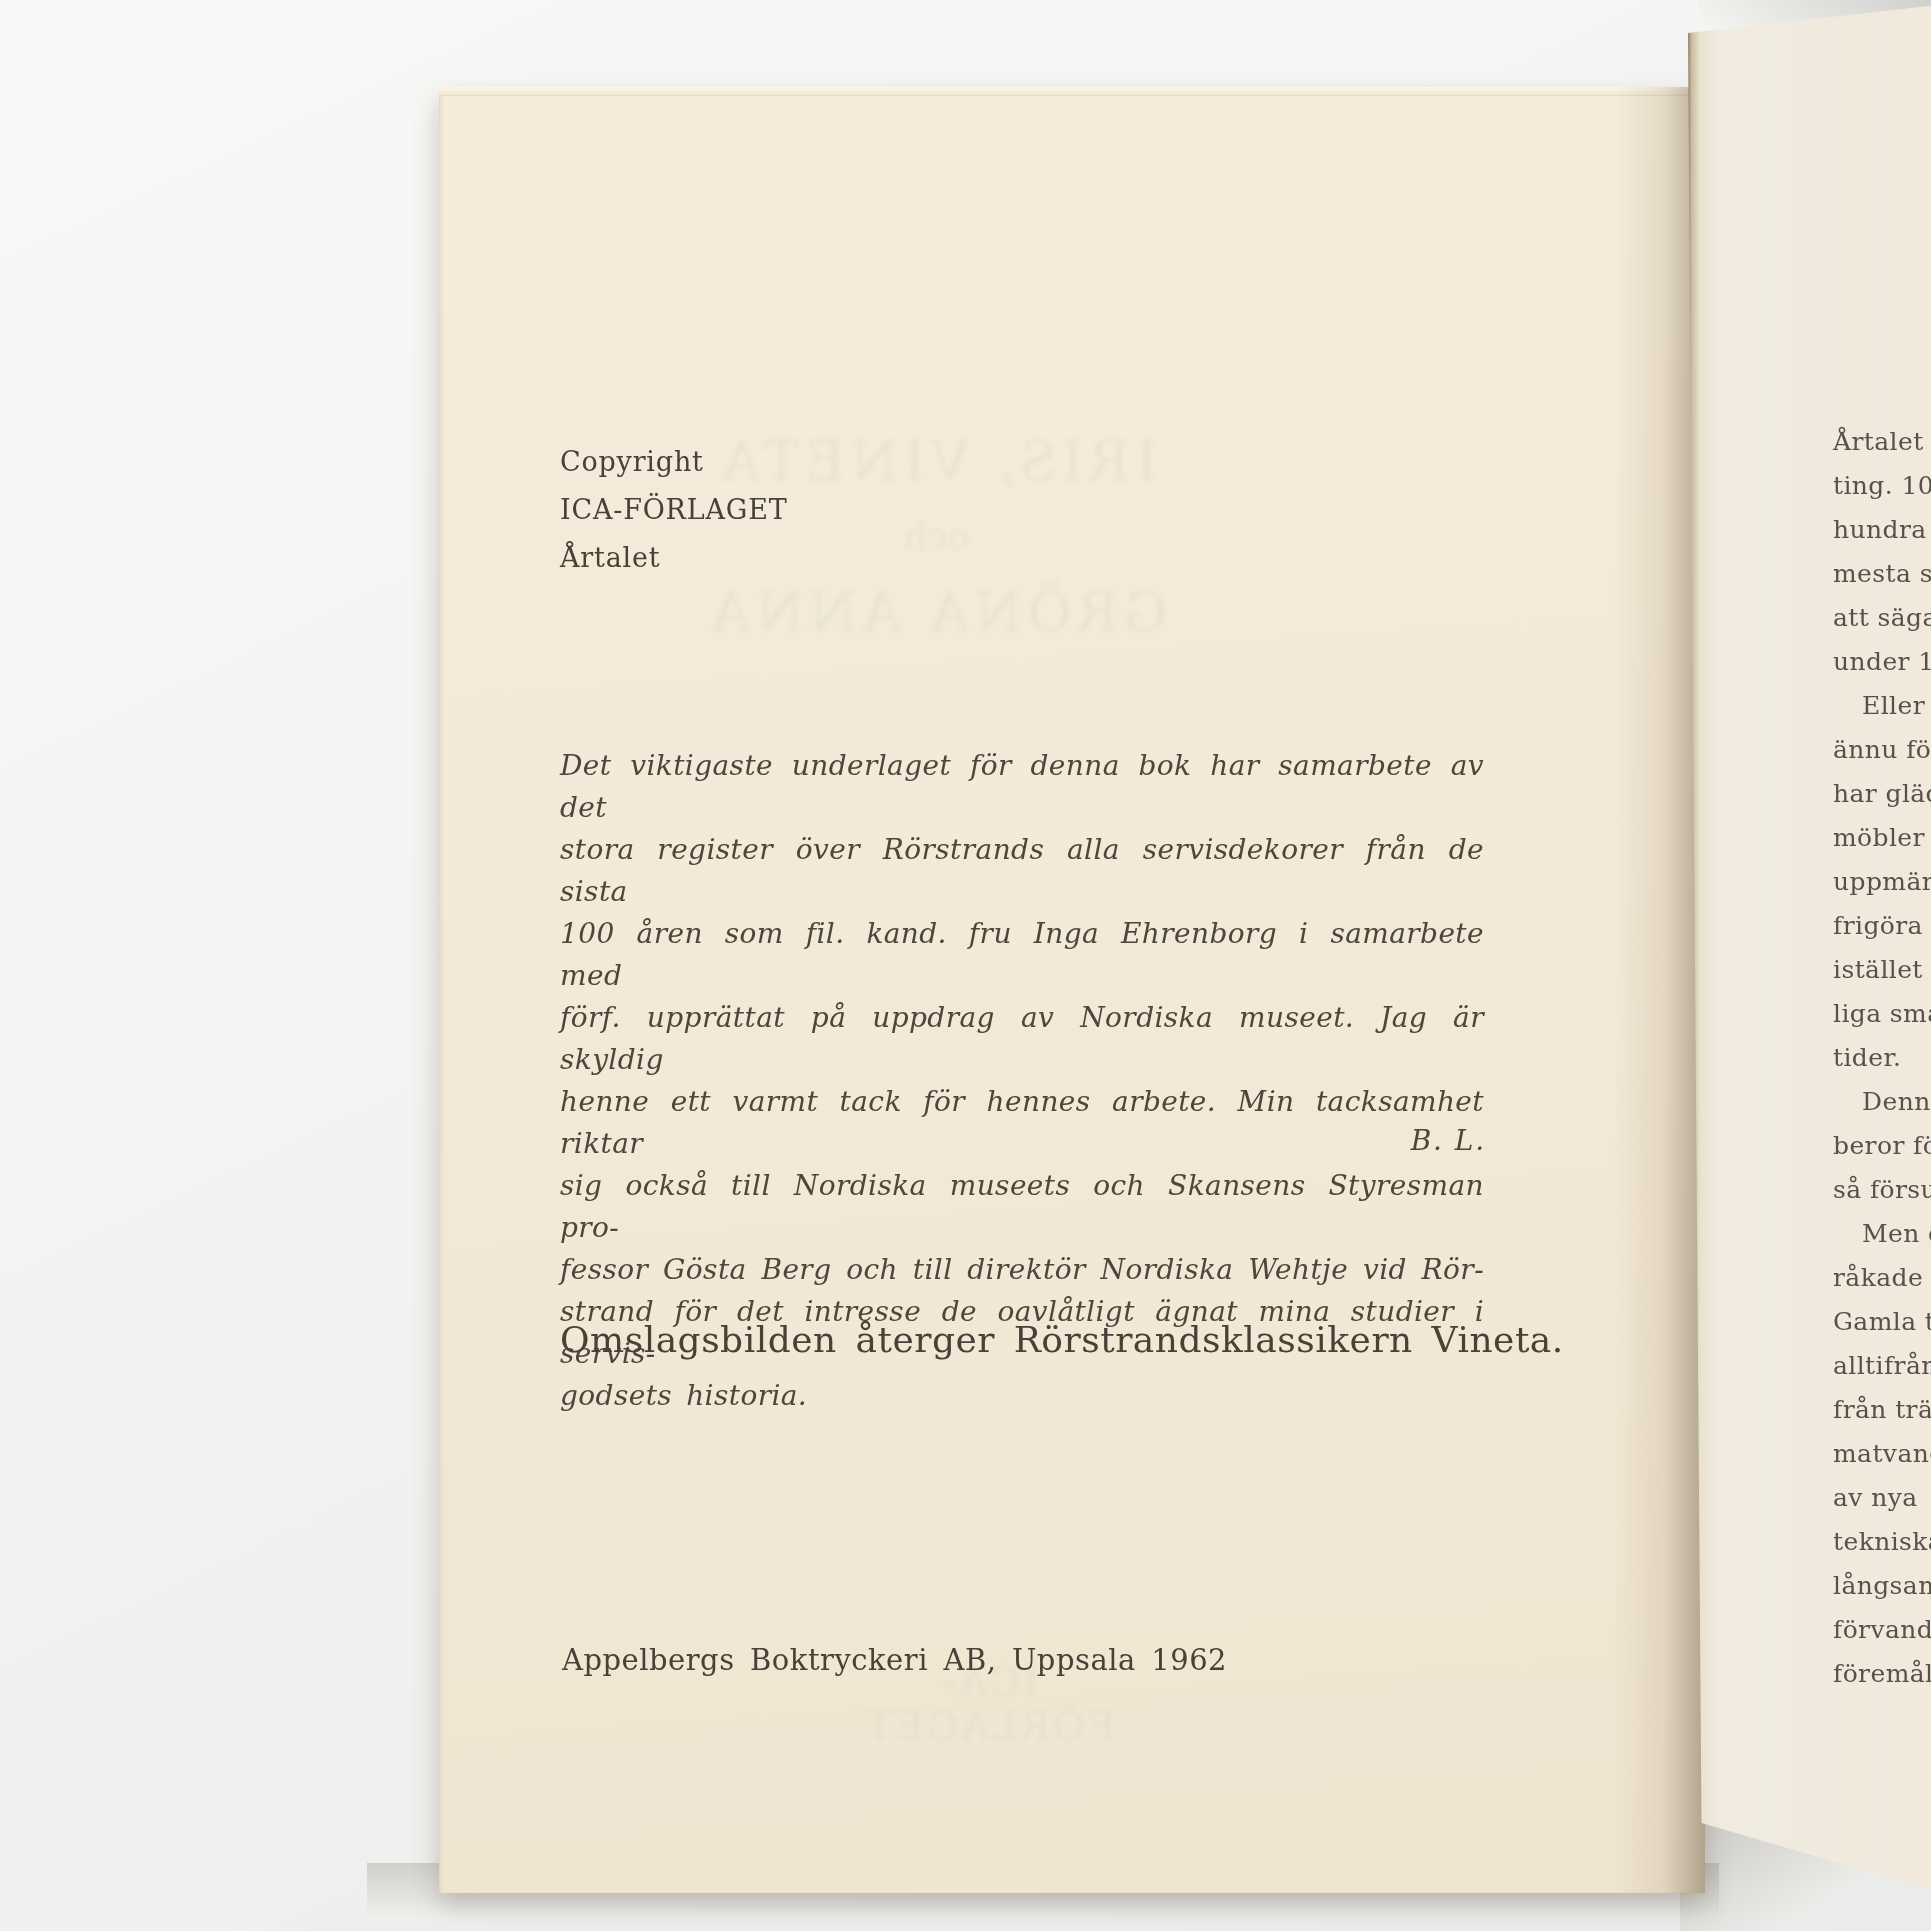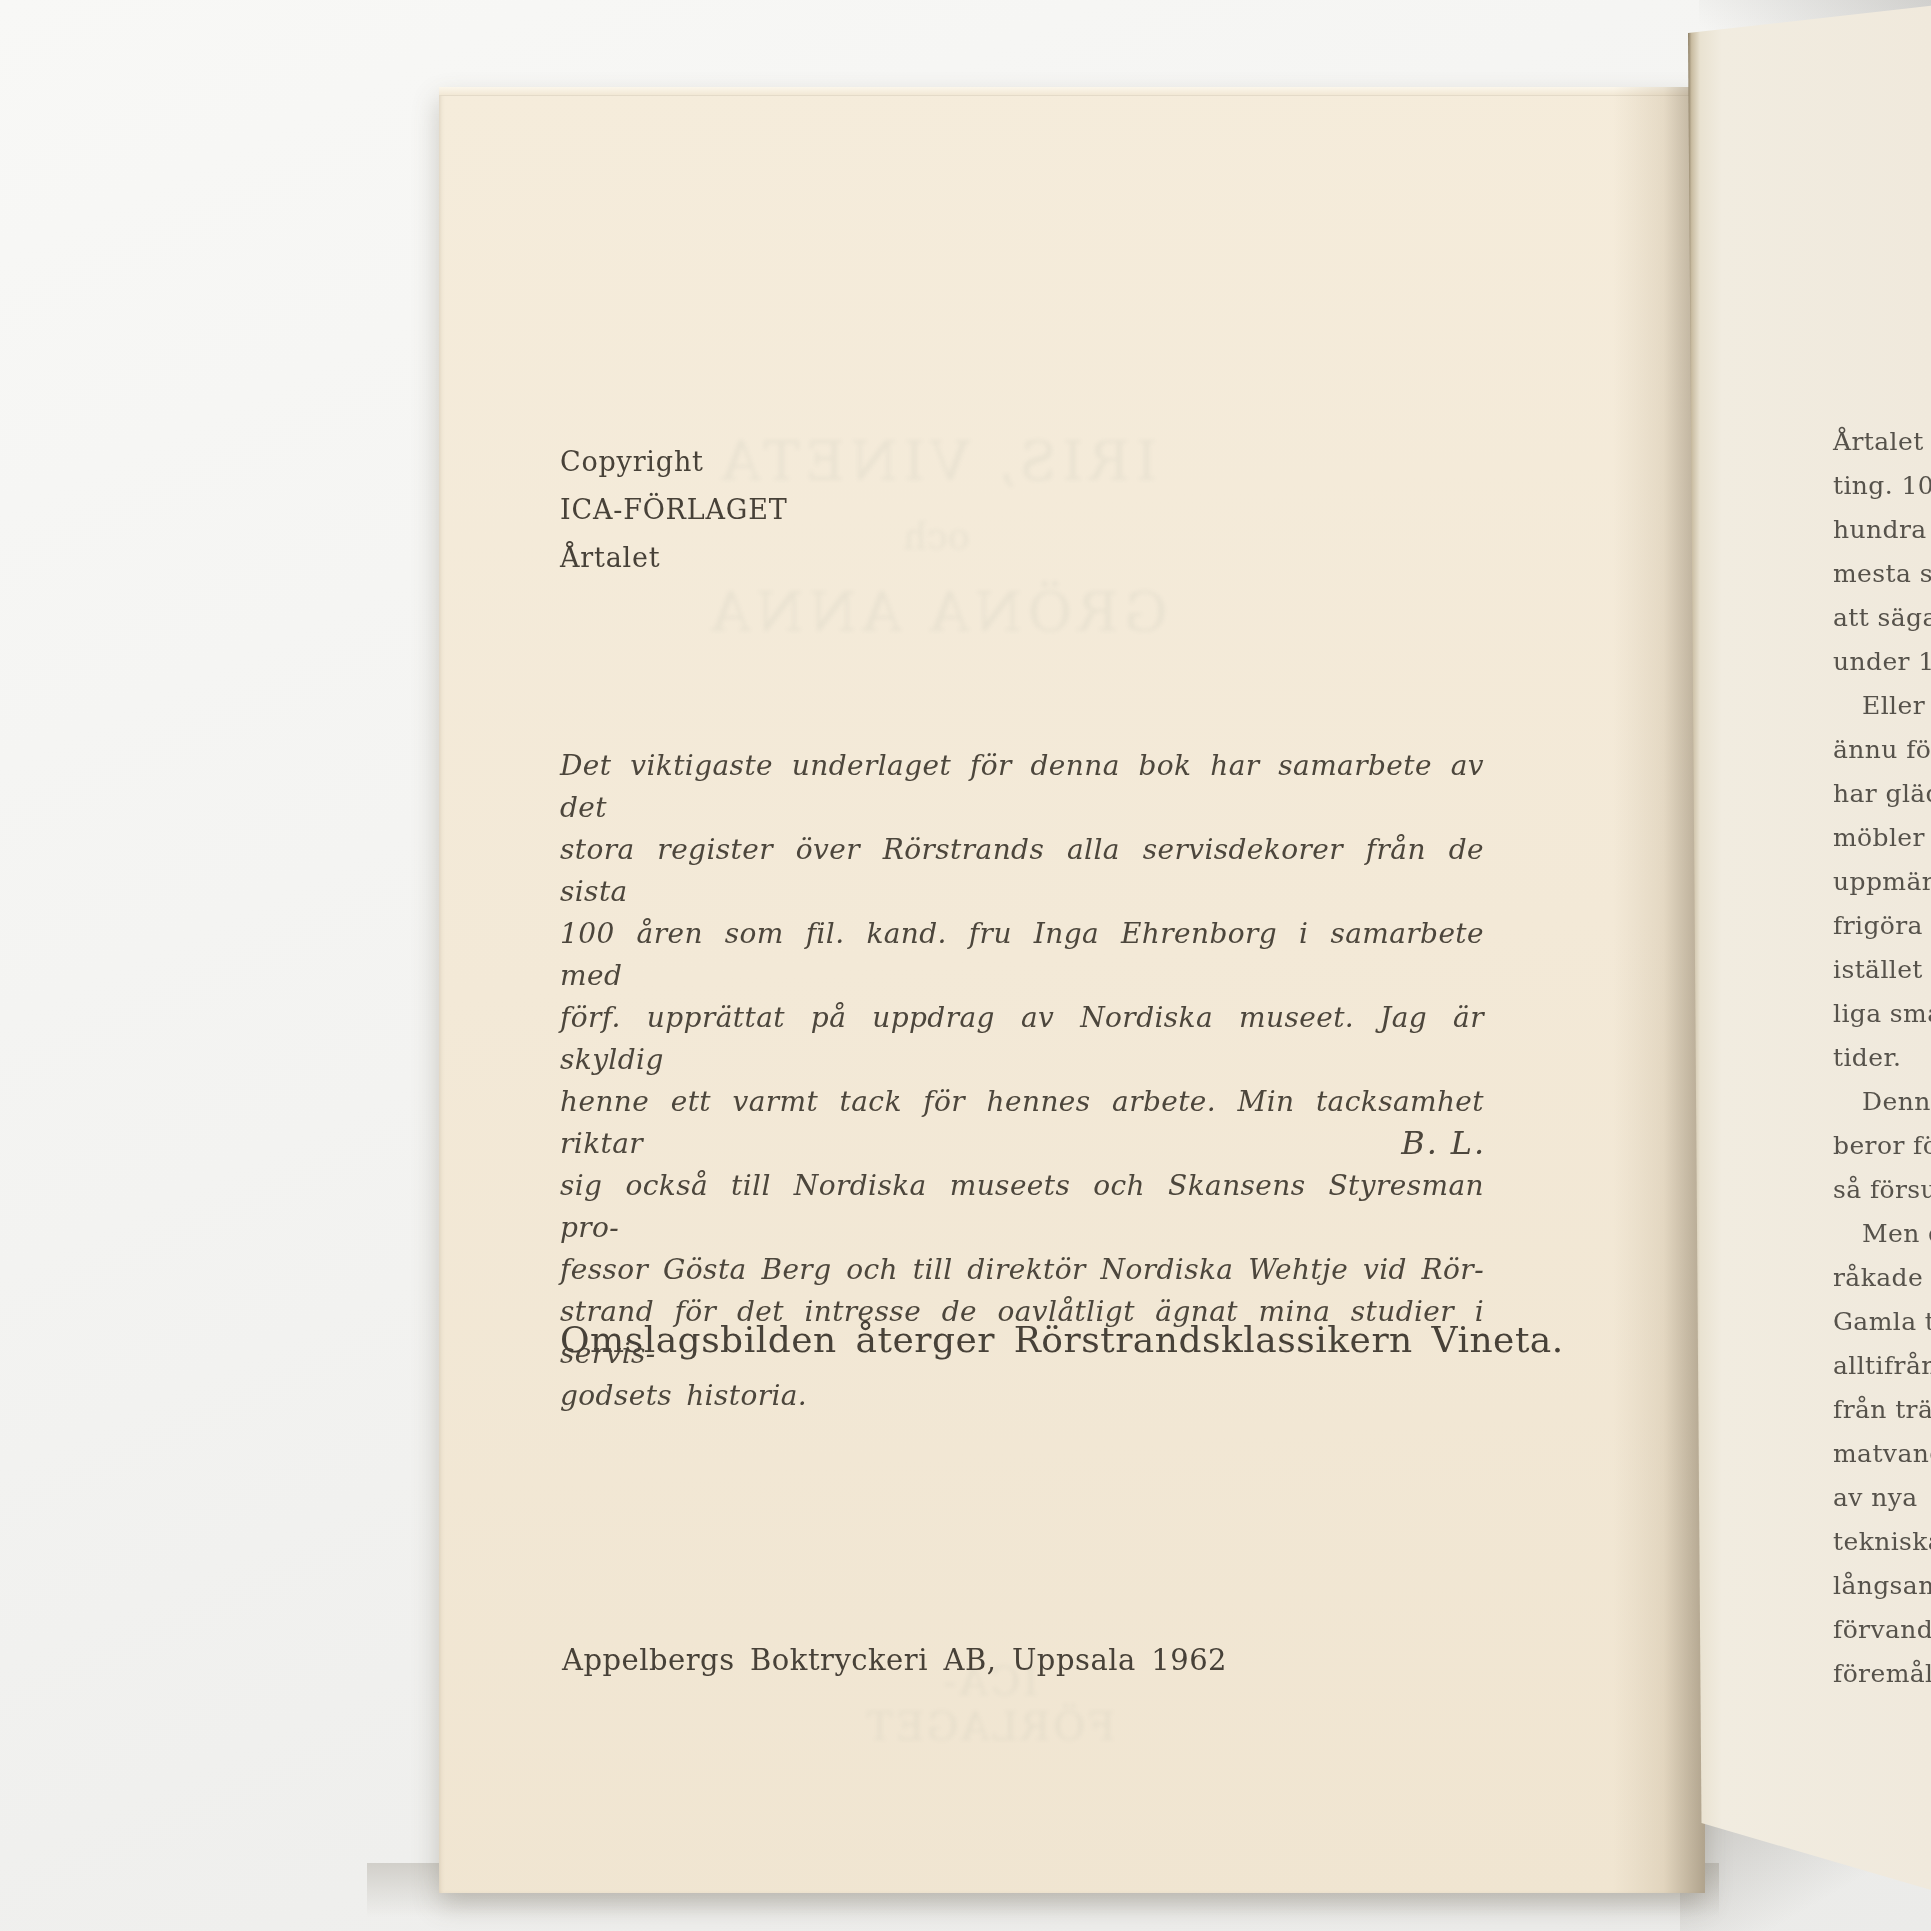--- a/index.html
+++ b/index.html
@@ -35,21 +35,21 @@
   .lp-text{position:absolute;color:#474138;}
   .cr-block{left:121px;top:351px;font-size:27px;line-height:48px;letter-spacing:0.8px;}
   .cr-line{white-space:nowrap;}
 
   .ded-block{left:121px;top:658px;width:924px;font-size:28px;line-height:42px;
     font-style:italic;color:#4c463c;letter-spacing:0.4px;word-spacing:4.8px;}
   .ded-line{text-align:justify;text-align-last:justify;}
   .ded-line:last-child{text-align-last:left;}
 
   .sig{left:854px;top:1037px;width:193px;text-align:right;font-style:italic;
-    font-size:32px;letter-spacing:1.9px;color:#4c463c;}
+    font-size:28px;letter-spacing:1.9px;color:#4c463c;}
 
   .cover-note{left:121px;top:1232px;font-size:36px;word-spacing:6.8px;letter-spacing:0.5px;white-space:nowrap;}
   .imprint{left:123px;top:1556px;font-size:29px;word-spacing:5.8px;letter-spacing:0.5px;white-space:nowrap;text-align:right;}
 
   
   .ghost{position:absolute;transform:scaleX(-1);color:#6e8279;opacity:.07;
     filter:blur(1.9px);text-align:center;pointer-events:none;}
   .ghost-title{left:227px;top:328px;width:541px;}
   .ghost-title .g1,.ghost-title .g3{font-size:54px;letter-spacing:5.8px;line-height:93px;}
   .ghost-title .g2{font-size:37px;line-height:58px;}

